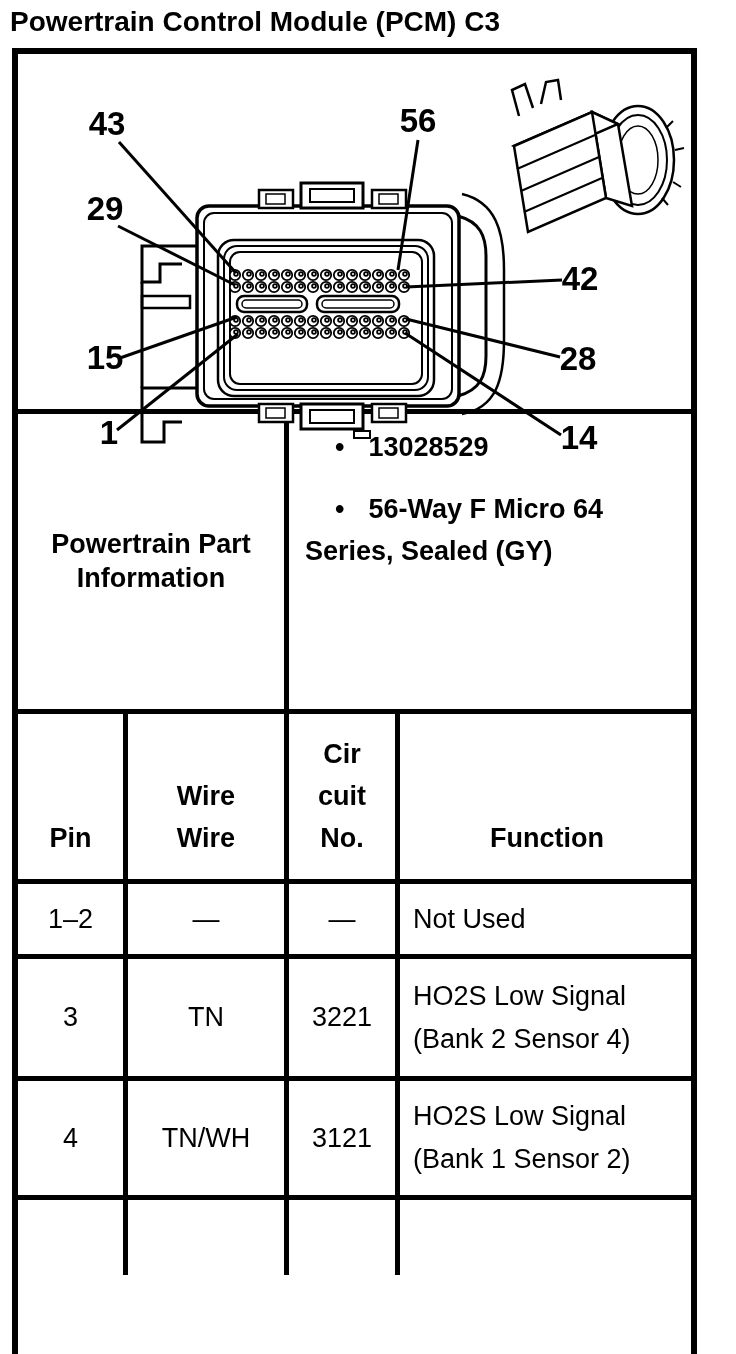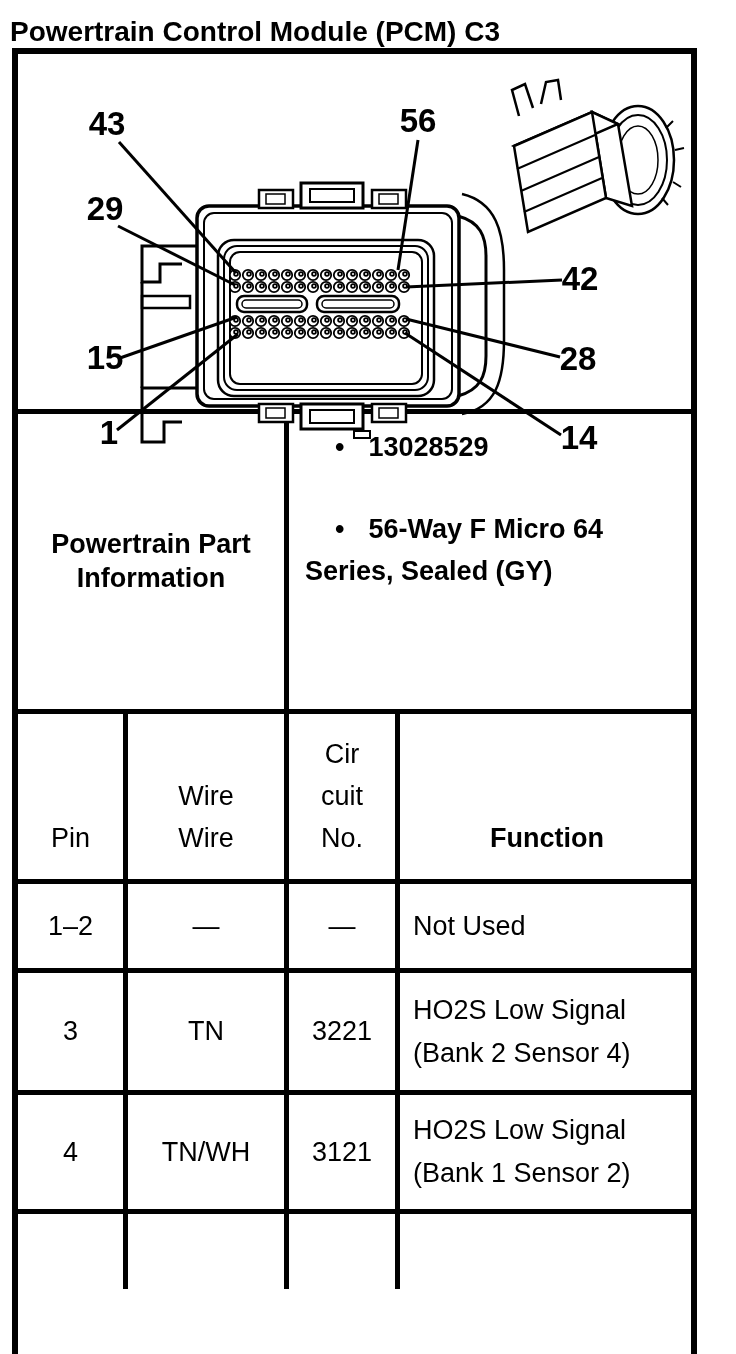--- a/index.html
+++ b/index.html
@@ -6,21 +6,21 @@
   html, body { background: #fff; }
   .page {
     position: relative;
     width: 736px; height: 1354px;
     background: #fff;
     overflow: hidden;
     font-family: "Liberation Sans", sans-serif;
     color: #000;
   }
   .doc-title {
-    position: absolute; left: 10px; top: 16px;
+    position: absolute; left: 10px; top: 6px;
     font-size: 28px; font-weight: bold; letter-spacing: 0px;
     white-space: nowrap;
   }
   .doc-box {
     position: absolute; left: 12px; top: 48px;
     width: 685px; height: 1420px;
     border: 6px solid #000;
     background: #fff;
   }
   
@@ -34,31 +34,31 @@
     display: grid; grid-template-columns: 271px 1fr;
     width: 100%; height: 300px; border-top: 5px solid #000;
   }
   .partinfo-label {
     border-right: 5px solid #000;
     display: flex; align-items: center; justify-content: center;
     text-align: center; font-weight: bold; font-size: 27px; line-height: 1.25;
     padding: 0 26px;
   }
   .partinfo-items { padding: 12px 12px 0 16px; font-weight: bold; font-size: 27px; line-height: 42px; }
-  .bullet-item2 { margin-top: 40px; }
+  .bullet-item2 { margin-top: 20px; }
   .bullet-dot { display: inline-block; margin: 0 24px 0 30px; }
   
   .pin-table { width: 100%; }
   .tr { display: grid; grid-template-columns: 110px 161px 111px 1fr; border-top: 5px solid #000; }
   .tr > .td { border-right: 5px solid #000; display: flex; align-items: center; justify-content: center; text-align: center; }
   .tr > .td:last-child { border-right: none; justify-content: flex-start; text-align: left; padding-left: 13px; padding-right: 10px; }
   .header-row { height: 170px; }
-  .header-row > .td { align-items: flex-end; padding-bottom: 20px; font-weight: normal; line-height: 42px; }
+  .header-row > .td { align-items: flex-end; padding-bottom: 20px; font-weight: bold; line-height: 42px; }
   .td { font-size: 27px; }
-  .data-row-1 { height: 89px; }
+  .data-row-1 { height: 75px; }
   .data-row-2 { height: 122px; }
   .data-row-3 { height: 119px; }
   .data-row-partial { height: 80px; }
   .func-cell { line-height: 43px; }
 </style>
 </head>
 <body>
 
 <div class="page">
 

